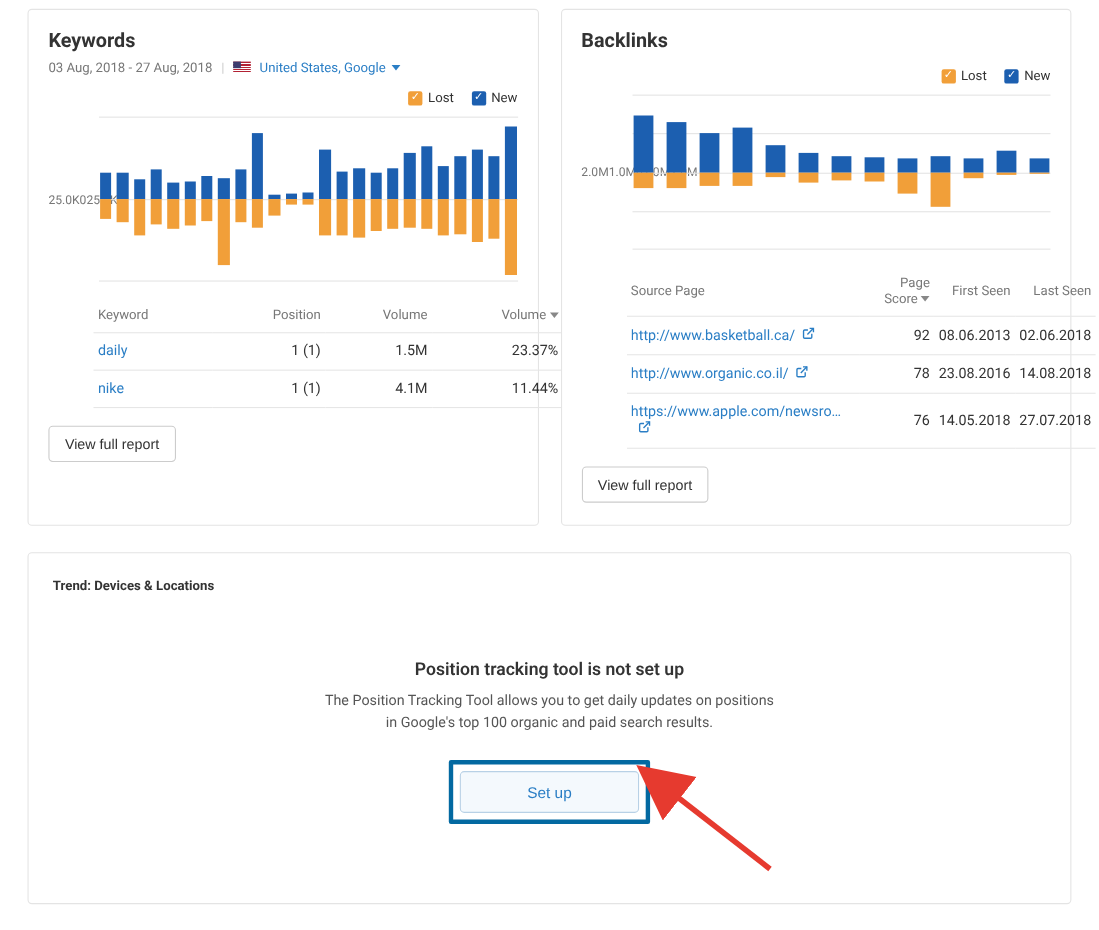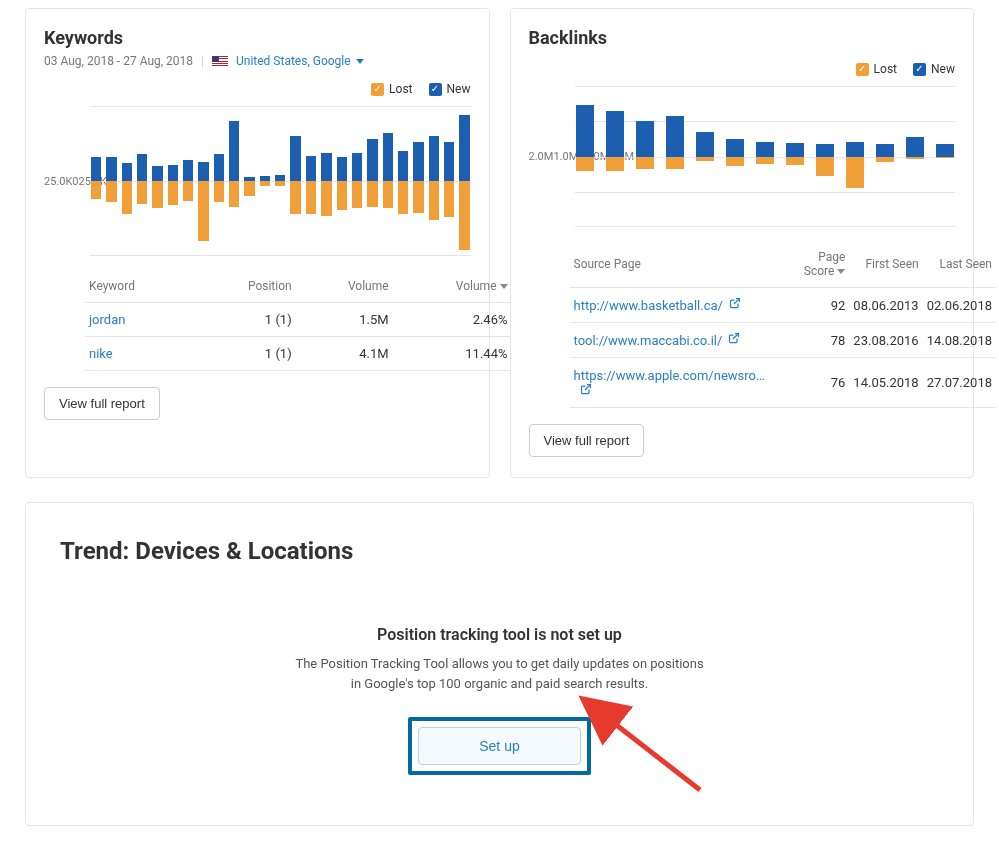--- a/index.html
+++ b/index.html
@@ -90,21 +90,21 @@
     border:1px solid #ccc;border-radius:4px;
     padding:8px 14px;background:#fff;cursor:pointer;
     font-size:13px;color:#333;
   }
 
   
   .wide-card{
     border:1px solid var(--border);border-radius:4px;background:#fff;
     margin-top:24px;padding:22px 22px 50px 22px;position:relative;min-height:320px;
   }
-  .wide-card h2{margin:12px;font-size:24px;font-weight:700;}
+  .wide-card h2{margin:0;font-size:12px;font-weight:700;}
   .empty-state{text-align:center;margin-top:60px;}
   .empty-state h3{font-size:16px;font-weight:600;margin:0 0 10px 0;color:#333;}
   .empty-state p{margin:0 auto;max-width:420px;color:#555;font-size:13px;line-height:1.5;}
   .setup-wrap{
     margin:24px auto 0 auto;display:inline-block;
     border:4px solid #0369a1;padding:6px;border-radius:2px;position:relative;
   }
   .setup-btn{
     border:1px solid #b8d1e6;border-radius:4px;background:#f4f9fd;
     color:var(--link);font-size:14px;padding:10px 60px;cursor:pointer;
@@ -263,24 +263,24 @@
           <th>Keyword</th>
           <th class="r">Position</th>
           <th class="r">Volume</th>
           <th class="r">
             <span>Volume</span><span class="sort-caret"></span>
           </th>
         </tr>
       </thead>
       <tbody id="kw-rows">
           <tr>
-            <td><a class="cell-link">jordan</a></td>
+            <td><a class="cell-link">daily</a></td>
             <td class="r">1 (1)</td>
             <td class="r">1.5M</td>
-            <td class="r">2.46%</td>
+            <td class="r">23.37%</td>
           </tr>
           <tr>
             <td><a class="cell-link">nike</a></td>
             <td class="r">1 (1)</td>
             <td class="r">4.1M</td>
             <td class="r">11.44%</td>
           </tr>
         </tbody>
     </table>
 
@@ -388,21 +388,21 @@
             <td><a class="cell-link ellipsis">http://www.basketball.ca/</a><span class="ext-icon"><svg viewBox="0 0 24 24" fill="none" stroke="currentColor" stroke-width="2.5">
                   <path d="M14 3h7v7"></path>
                   <path d="M10 14L21 3"></path>
                   <path d="M18 13v6a2 2 0 0 1-2 2H5a2 2 0 0 1-2-2V8a2 2 0 0 1 2-2h6"></path>
                 </svg></span></td>
             <td class="r">92</td>
             <td class="r">08.06.2013</td>
             <td class="r">02.06.2018</td>
           </tr>
           <tr>
-            <td><a class="cell-link ellipsis">tool://www.maccabi.co.il/</a><span class="ext-icon"><svg viewBox="0 0 24 24" fill="none" stroke="currentColor" stroke-width="2.5">
+            <td><a class="cell-link ellipsis">http://www.organic.co.il/</a><span class="ext-icon"><svg viewBox="0 0 24 24" fill="none" stroke="currentColor" stroke-width="2.5">
                   <path d="M14 3h7v7"></path>
                   <path d="M10 14L21 3"></path>
                   <path d="M18 13v6a2 2 0 0 1-2 2H5a2 2 0 0 1-2-2V8a2 2 0 0 1 2-2h6"></path>
                 </svg></span></td>
             <td class="r">78</td>
             <td class="r">23.08.2016</td>
             <td class="r">14.08.2018</td>
           </tr>
           <tr>
             <td><a class="cell-link ellipsis">https://www.apple.com/newsro…</a><span class="ext-icon"><svg viewBox="0 0 24 24" fill="none" stroke="currentColor" stroke-width="2.5">

